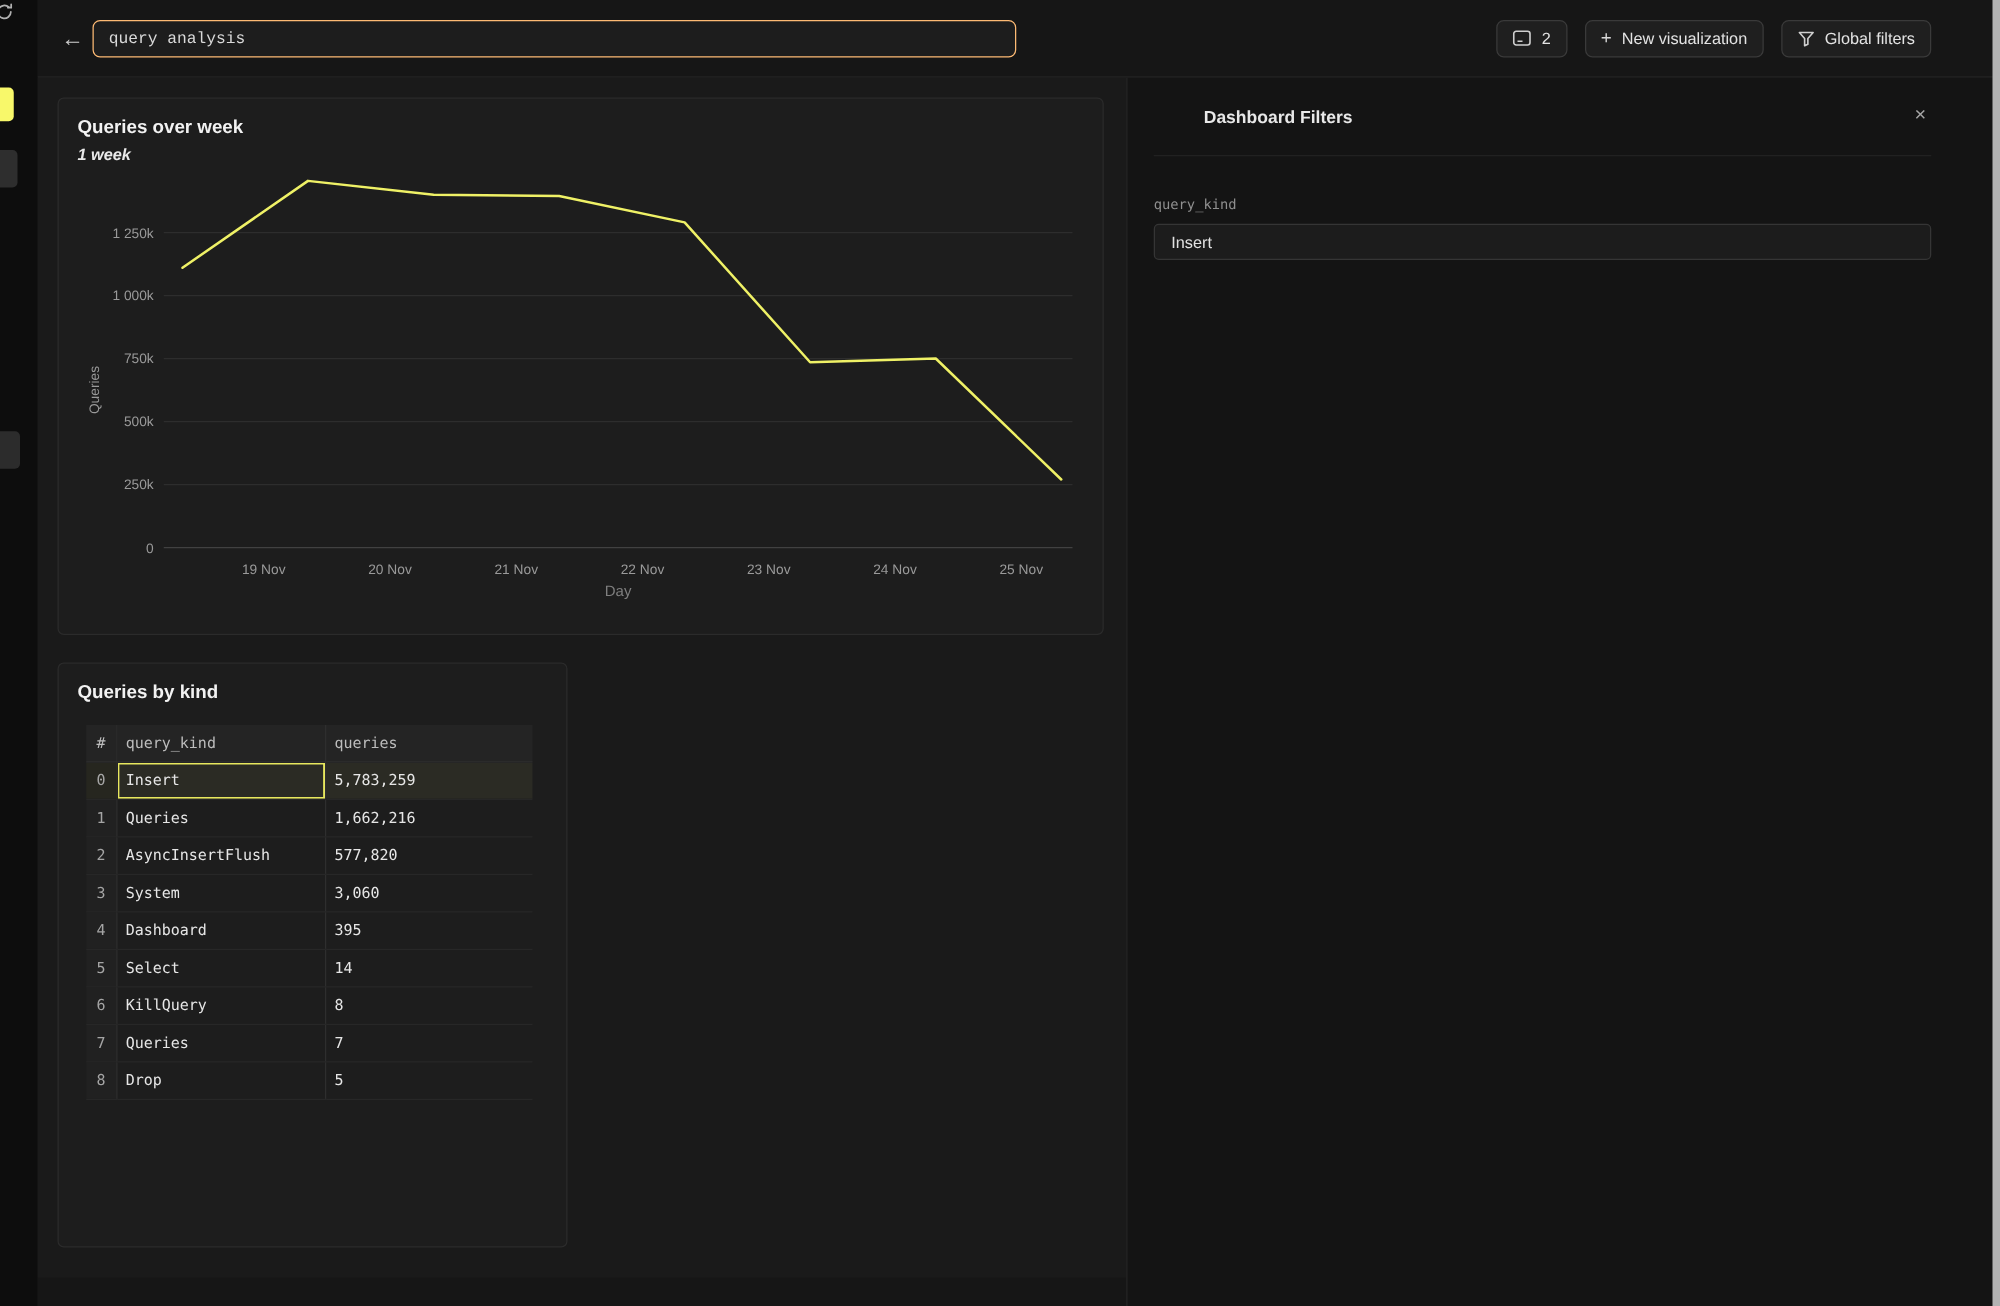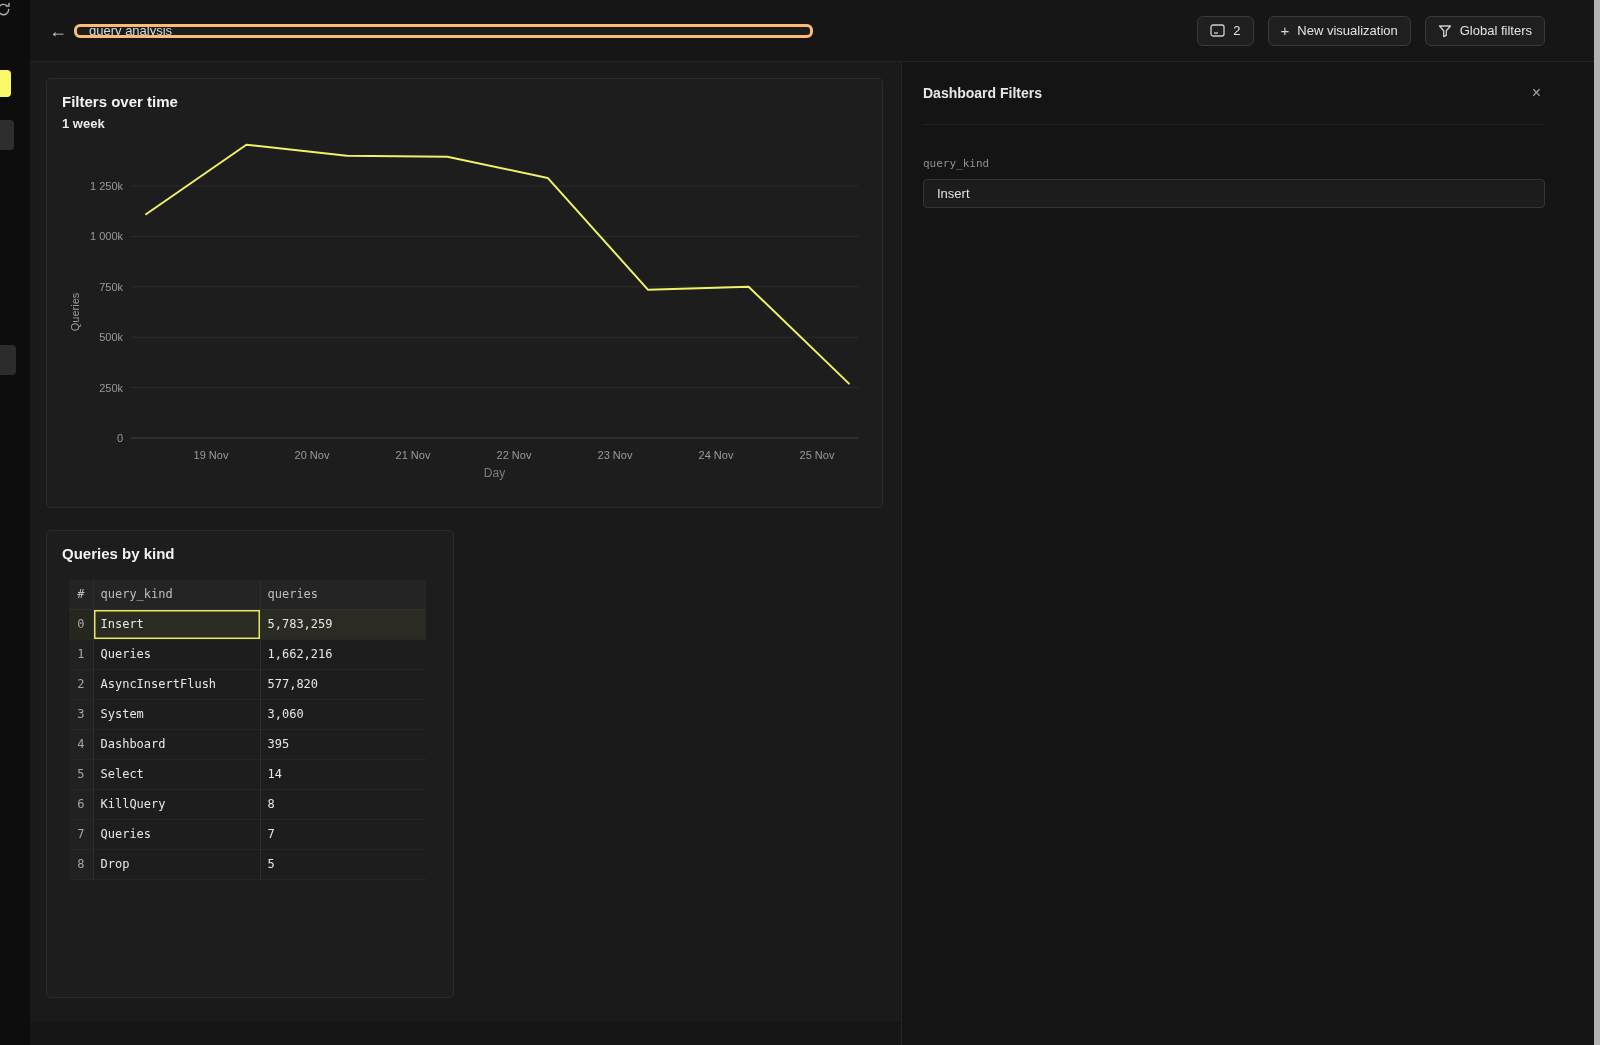--- a/index.html
+++ b/index.html
@@ -19,41 +19,41 @@
   .rail-item.g2 { top:345px; width:16px; height:30px; background:#2c2c2c; }
 
   
   .topbar {
     position:absolute; left:30px; right:0; top:0; height:62px;
     background:#161616; border-bottom:1px solid #232323;
     display:flex; align-items:center; padding:0 55px 0 16px; z-index:3;
   }
   .back-btn { background:none; border:none; color:#cfcfcf; font-size:18px; line-height:1; width:24px; text-align:center; cursor:pointer; margin-right:4px; }
   .title-input {
-    width:739px; height:14px; background:#1d1d1d; border:3px solid #fdba74; border-radius:6px;
-    color:#d9d9d9; font-size:13px; padding:0 12px; font-family:Liberation Sans, sans-serif; outline:none;
+    width:739px; height:30px; background:#1d1d1d; border:1px solid #fdba74; border-radius:6px;
+    color:#d9d9d9; font-size:13px; padding:0 12px; font-family:Liberation Mono, monospace; outline:none;
   }
   .topbar-spacer { flex:1; }
   .tb-group { display:flex; gap:14px; }
   .tb-btn {
     display:flex; align-items:center; gap:8px; height:30px; padding:0 12px;
     background:#1f1f1f; border:1px solid #3a3a3a; border-radius:6px;
     color:#e3e3e3; font-size:13px; font-family:inherit; cursor:pointer; white-space:nowrap;
   }
   .tb-btn .plus { font-size:15px; color:#d8d8d8; line-height:1; }
   .tb-btn svg { display:block; }
 
   
   .main { position:absolute; left:30px; top:62px; width:871px; bottom:0; background:#1a1a1a; }
   .main-bottom { position:absolute; left:0; right:0; bottom:0; height:23px; background:#161616; }
   .card { position:absolute; background:#1d1d1d; border:1px solid #2b2b2b; border-radius:5px; }
   .chart-card { left:16px; top:16px; width:837px; height:430px; }
   .table-card { left:16px; top:468px; width:408px; height:468px; }
   .card-title { position:absolute; left:15px; top:14px; font-size:15px; font-weight:700; color:#f2f2f2; }
-  .chart-sub { position:absolute; left:15px; top:37px; font-size:13px; font-weight:700; color:#eaeaea; }
+  .chart-sub { position:absolute; left:15px; top:37px; font-size:13px; font-weight:700; color:#eaeaea;font-style:italic; }
   #chart-svg { position:absolute; left:0; top:0; }
 
   
   .qtable {
     position:absolute; left:22px; top:49px; width:357px;
     border-collapse:collapse; table-layout:fixed;
     font-family:"DejaVu Sans Mono","Liberation Mono",monospace; font-size:12px; color:#e6e6e6;
   }
   .qtable th, .qtable td { height:30px; padding:0 0 0 7px; text-align:left; font-weight:400; border-bottom:1px solid #272727; overflow:hidden; }
   .qtable th { height:29px; background:#242424; color:#bdbdbd; border-bottom:1px solid #303030; }
@@ -64,21 +64,21 @@
   .qtable tr.sel td { background:#2b2b24; }
   .qtable tr.sel td.c0 { background:#26261f; }
   .qtable td.selcell { box-shadow:inset 0 0 0 1.5px #e8e85e; }
 
   
   .panel {
     position:absolute; left:901px; top:62px; right:6px; bottom:0;
     background:#141414; border-left:1px solid #242424; padding:0 49px 0 21px;
   }
   .panel-head { height:63px; display:flex; align-items:center; justify-content:space-between; border-bottom:1px solid #212121; }
-  .panel-title { font-size:14px; font-weight:600; color:#e8e8e8; }
+  .panel-title { font-size:14px; font-weight:600; color:#e8e8e8;margin-left:40px; }
   .panel-close { background:none; border:none; color:#a6a6a6; font-size:16px; line-height:1; cursor:pointer; padding:2px 4px; }
   .field { margin-top:32px; }
   .field-label { font-family:"DejaVu Sans Mono","Liberation Mono",monospace; font-size:11px; color:#8f8f8f; display:block; }
   .field-input {
     margin-top:9px; width:100%; height:29px; background:#1c1c1c; border:1px solid #353535; border-radius:4px;
     color:#e2e2e2; font-size:13px; padding:0 13px; font-family:inherit; outline:none;
   }
 
   
   .edge-scrollbar { position:absolute; right:0; top:0; width:6px; height:100%; background:#b3b3b3; z-index:10; }
@@ -149,21 +149,21 @@
           <text x="265" y="380" text-anchor="middle" fill="#9a9a9a" font-size="11" font-family="&quot;Liberation Sans&quot;,&quot;DejaVu Sans&quot;,sans-serif">20 Nov</text>
           <text x="366" y="380" text-anchor="middle" fill="#9a9a9a" font-size="11" font-family="&quot;Liberation Sans&quot;,&quot;DejaVu Sans&quot;,sans-serif">21 Nov</text>
           <text x="467" y="380" text-anchor="middle" fill="#9a9a9a" font-size="11" font-family="&quot;Liberation Sans&quot;,&quot;DejaVu Sans&quot;,sans-serif">22 Nov</text>
           <text x="568" y="380" text-anchor="middle" fill="#9a9a9a" font-size="11" font-family="&quot;Liberation Sans&quot;,&quot;DejaVu Sans&quot;,sans-serif">23 Nov</text>
           <text x="669" y="380" text-anchor="middle" fill="#9a9a9a" font-size="11" font-family="&quot;Liberation Sans&quot;,&quot;DejaVu Sans&quot;,sans-serif">24 Nov</text>
           <text x="770" y="380" text-anchor="middle" fill="#9a9a9a" font-size="11" font-family="&quot;Liberation Sans&quot;,&quot;DejaVu Sans&quot;,sans-serif">25 Nov</text>
           <text x="447.5" y="398" text-anchor="middle" fill="#7f7f7f" font-size="12" font-family="&quot;Liberation Sans&quot;,&quot;DejaVu Sans&quot;,sans-serif">Day</text>
           <text x="32" y="233" text-anchor="middle" fill="#9a9a9a" font-size="11" font-family="&quot;Liberation Sans&quot;,&quot;DejaVu Sans&quot;,sans-serif" transform="rotate(-90 32 233)">Queries</text>
           <polyline points="99.0,135.2 199.4,65.7 299.9,76.8 400.3,77.8 500.7,98.9 601.1,210.8 701.6,207.8 802.0,304.6" fill="none" stroke="#eff166" stroke-width="2" stroke-linejoin="round" stroke-linecap="round"></polyline>
         </svg>
-      <h2 class="card-title">Filters over time</h2>
+      <h2 class="card-title">Queries over week</h2>
       <div class="chart-sub">1 week</div>
     </section>
 
     <section class="card table-card">
       <h2 class="card-title">Queries by kind</h2>
       <table class="qtable">
         <thead>
             <tr id="qt-head">
               <th class="c0">#</th>
               <th class="c1">query_kind</th>

